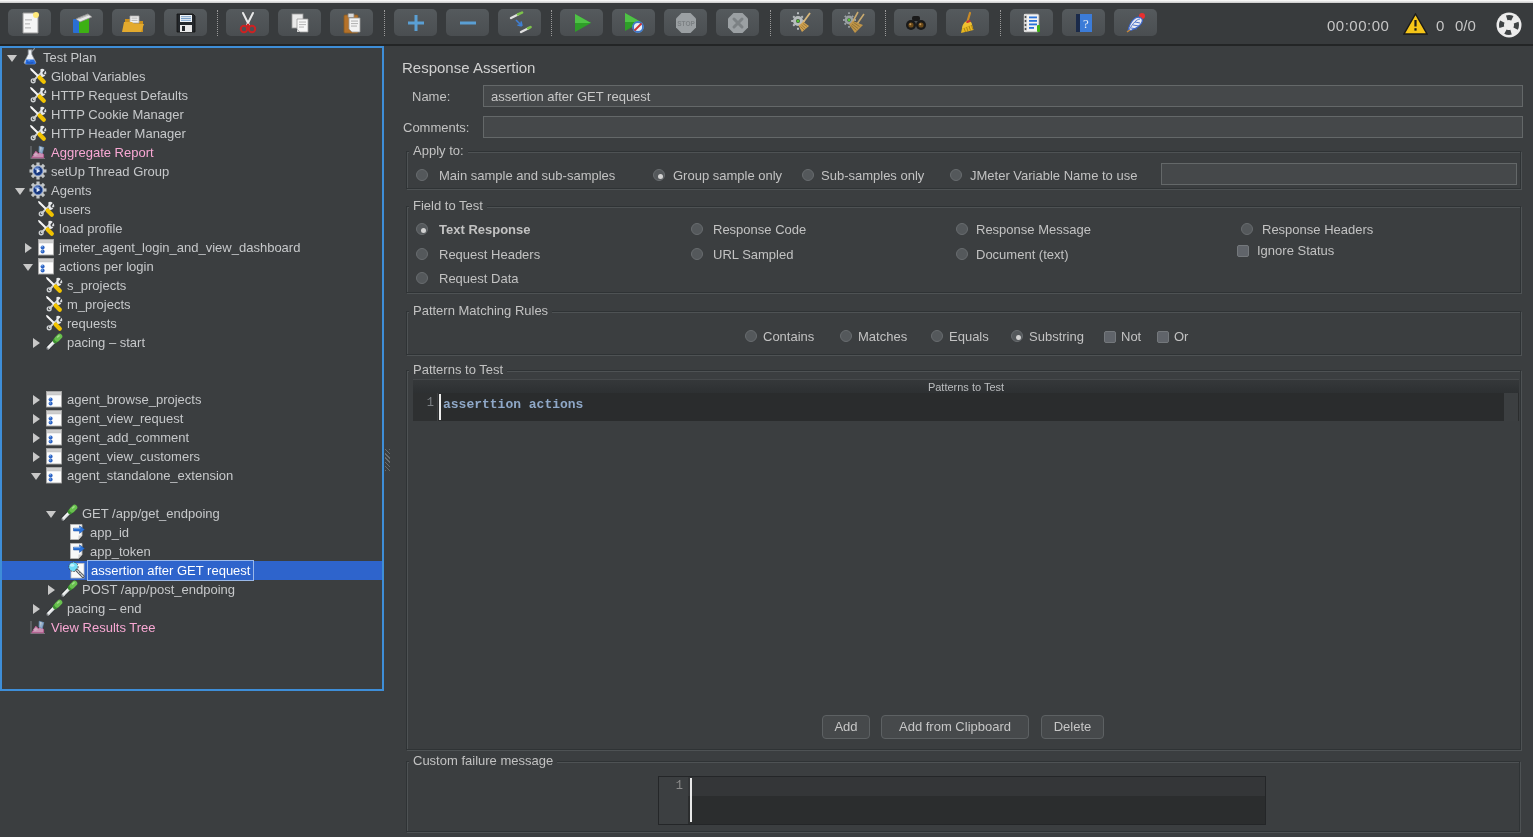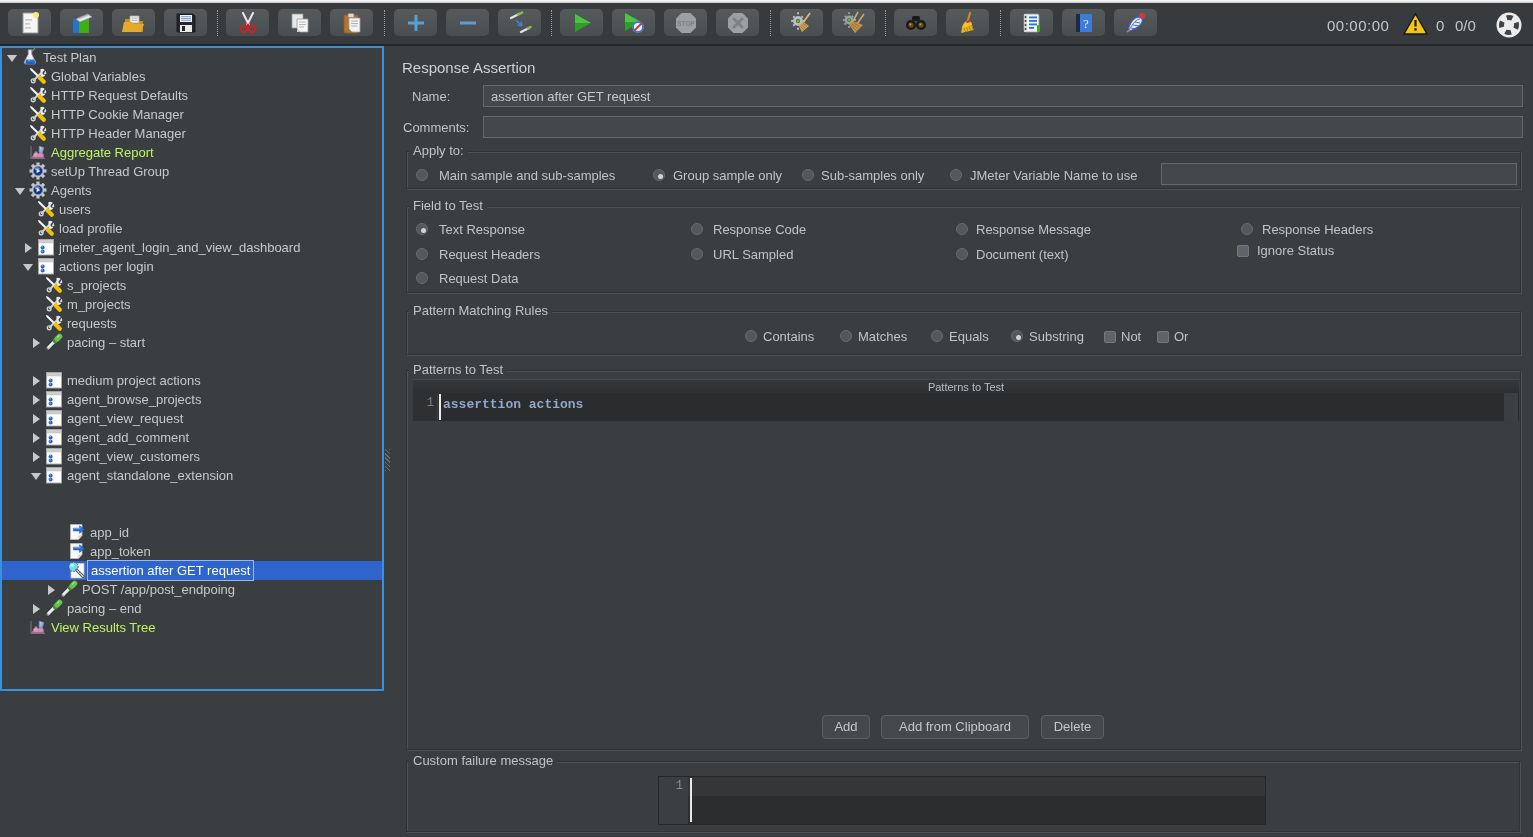--- a/index.html
+++ b/index.html
@@ -4,21 +4,21 @@
 html,body { width:1533px; height:837px; overflow:hidden; background:#3b3e40; font-family:"Liberation Sans", sans-serif; }
 #titlebar { position:absolute; left:0; top:0; width:1533px; height:3px; background:linear-gradient(#ffffff,#c8c8c8); }
 #toolbar { position:absolute; left:0; top:3px; width:1533px; height:43px; background:#383b3d; border-bottom:2px solid #232526; }
 .tbtn { position:absolute; top:6px; width:43px; height:27px; background:linear-gradient(#555a5d,#4a4e51); border-radius:5px; }
 .tbtn svg { position:absolute; left:50%; top:50%; transform:translate(-50%,-50%); }
 .tsep { position:absolute; top:7px; width:1px; height:26px; border-left:1px dotted #9a9a9a; }
 #tree { position:absolute; left:0; top:46px; width:384px; height:645px; background:#3b3e40; border:2px solid #3e8ed8; }
 #splitter { position:absolute; left:384px; top:46px; width:7px; height:791px; background:#3b3e40; }
 #rightpane { position:absolute; left:391px; top:46px; width:1142px; height:791px; background:#3b3e40; }
 .trow { position:absolute; height:19px; line-height:19px; font-size:13px; color:#c6c8ca; white-space:nowrap; }
-.gray { color:#bef264; }
+.gray { color:#f9a8d4; }
 .toggle { position:absolute; width:0; height:0; }
 .tog-open { border-left:5px solid transparent; border-right:5px solid transparent; border-top:7px solid #c8c8c8; }
 .tog-closed { border-top:5px solid transparent; border-bottom:5px solid transparent; border-left:7px solid #c8c8c8; }
 .ticon { position:absolute; width:18px; height:18px; }
 .selrow { position:absolute; left:0px; width:380px; height:19px; background:#2e64cc; }
 .fieldset { position:absolute; border:1px solid #2f3335; box-shadow: inset 1px 1px 0 #4e5254, 1px 1px 0 #4e5254; }
 .fieldset .legend { position:absolute; top:-9px; left:2px; background:#3b3e40; padding:0 4px; font-size:13px; color:#c2c2c2; white-space:nowrap; }
 .label { position:absolute; font-size:13px; color:#c2c2c2; white-space:nowrap; }
 .tfield { position:absolute; background:#45484a; border:1px solid #646869; }
 .radio { position:absolute; width:12px; height:12px; border-radius:50%; background:#54585b; border:1px solid #686c6f; }
@@ -451,97 +451,98 @@
           <path d="M3.2 14.8 L10.5 7.5" stroke="#e2e4e6" stroke-width="3.2" stroke-linecap="round"></path>
           <path d="M3.6 13.6 L10 7.2" stroke="#ffffff" stroke-width="1" stroke-linecap="round"></path>
           <path d="M5 15 L10.8 9.2" stroke="#9aa0a4" stroke-width="1" stroke-linecap="round"></path>
           <path d="M10.2 7.8 L12 6" stroke="#3e9432" stroke-width="5" stroke-linecap="round"></path>
           <path d="M12.2 5.8 L14.6 3.4" stroke="#68c04e" stroke-width="5.4" stroke-linecap="round"></path>
           <path d="M12.6 4 L14 2.8" stroke="#a2dc8c" stroke-width="1.6" stroke-linecap="round"></path>
           <path d="M1.4 16.6 L3.8 15.8 L2.2 14.2 z" fill="#8a8e92"></path>
         </svg></div>
       <span class="lbl" style="position:absolute;left:65px;top:0;">pacing – start</span>
     </div>
-    <div class="trow" style="top:322.5px;left:0;width:380px">
+    <div class="trow" style="top:341.5px;left:0;width:380px">
       <div class="toggle tog-closed" style="left:31px;top:5px"></div>
       <div class="ticon" style="left:43px;top:0px;"><svg width="18" height="18" viewBox="0 0 18 18">
           <rect x="1.5" y="1.5" width="15" height="15.5" fill="#fdfdfd" stroke="#a8a8a8" stroke-width="0.9"></rect>
           <rect x="2" y="2" width="14" height="3.4" fill="#d8d8d8"></rect>
           <path d="M2.5 3 h13 M2.5 4.4 h13" stroke="#b8b8b8" stroke-width="0.6"></path>
           <circle cx="5.6" cy="9.4" r="2" fill="#2a62c4"></circle>
           <ellipse cx="5.1" cy="8.7" rx="0.9" ry="0.6" fill="#90b8e8"></ellipse>
           <circle cx="5.6" cy="13.6" r="2" fill="#2a62c4"></circle>
           <ellipse cx="5.1" cy="12.9" rx="0.9" ry="0.6" fill="#90b8e8"></ellipse>
         </svg></div>
-      <span class="lbl" style="position:absolute;left:65px;top:0;">medium project actions</span>
-    </div>
-    <div class="trow" style="top:341.5px;left:0;width:380px">
+      <span class="lbl" style="position:absolute;left:65px;top:0;">agent_browse_projects</span>
+    </div>
+    <div class="trow" style="top:360.5px;left:0;width:380px">
       <div class="toggle tog-closed" style="left:31px;top:5px"></div>
       <div class="ticon" style="left:43px;top:0px;"><svg width="18" height="18" viewBox="0 0 18 18">
           <rect x="1.5" y="1.5" width="15" height="15.5" fill="#fdfdfd" stroke="#a8a8a8" stroke-width="0.9"></rect>
           <rect x="2" y="2" width="14" height="3.4" fill="#d8d8d8"></rect>
           <path d="M2.5 3 h13 M2.5 4.4 h13" stroke="#b8b8b8" stroke-width="0.6"></path>
           <circle cx="5.6" cy="9.4" r="2" fill="#2a62c4"></circle>
           <ellipse cx="5.1" cy="8.7" rx="0.9" ry="0.6" fill="#90b8e8"></ellipse>
           <circle cx="5.6" cy="13.6" r="2" fill="#2a62c4"></circle>
           <ellipse cx="5.1" cy="12.9" rx="0.9" ry="0.6" fill="#90b8e8"></ellipse>
         </svg></div>
-      <span class="lbl" style="position:absolute;left:65px;top:0;">agent_browse_projects</span>
-    </div>
-    <div class="trow" style="top:360.5px;left:0;width:380px">
+      <span class="lbl" style="position:absolute;left:65px;top:0;">agent_view_request</span>
+    </div>
+    <div class="trow" style="top:379.5px;left:0;width:380px">
       <div class="toggle tog-closed" style="left:31px;top:5px"></div>
       <div class="ticon" style="left:43px;top:0px;"><svg width="18" height="18" viewBox="0 0 18 18">
           <rect x="1.5" y="1.5" width="15" height="15.5" fill="#fdfdfd" stroke="#a8a8a8" stroke-width="0.9"></rect>
           <rect x="2" y="2" width="14" height="3.4" fill="#d8d8d8"></rect>
           <path d="M2.5 3 h13 M2.5 4.4 h13" stroke="#b8b8b8" stroke-width="0.6"></path>
           <circle cx="5.6" cy="9.4" r="2" fill="#2a62c4"></circle>
           <ellipse cx="5.1" cy="8.7" rx="0.9" ry="0.6" fill="#90b8e8"></ellipse>
           <circle cx="5.6" cy="13.6" r="2" fill="#2a62c4"></circle>
           <ellipse cx="5.1" cy="12.9" rx="0.9" ry="0.6" fill="#90b8e8"></ellipse>
         </svg></div>
-      <span class="lbl" style="position:absolute;left:65px;top:0;">agent_view_request</span>
-    </div>
-    <div class="trow" style="top:379.5px;left:0;width:380px">
+      <span class="lbl" style="position:absolute;left:65px;top:0;">agent_add_comment</span>
+    </div>
+    <div class="trow" style="top:398.5px;left:0;width:380px">
       <div class="toggle tog-closed" style="left:31px;top:5px"></div>
       <div class="ticon" style="left:43px;top:0px;"><svg width="18" height="18" viewBox="0 0 18 18">
           <rect x="1.5" y="1.5" width="15" height="15.5" fill="#fdfdfd" stroke="#a8a8a8" stroke-width="0.9"></rect>
           <rect x="2" y="2" width="14" height="3.4" fill="#d8d8d8"></rect>
           <path d="M2.5 3 h13 M2.5 4.4 h13" stroke="#b8b8b8" stroke-width="0.6"></path>
           <circle cx="5.6" cy="9.4" r="2" fill="#2a62c4"></circle>
           <ellipse cx="5.1" cy="8.7" rx="0.9" ry="0.6" fill="#90b8e8"></ellipse>
           <circle cx="5.6" cy="13.6" r="2" fill="#2a62c4"></circle>
           <ellipse cx="5.1" cy="12.9" rx="0.9" ry="0.6" fill="#90b8e8"></ellipse>
         </svg></div>
-      <span class="lbl" style="position:absolute;left:65px;top:0;">agent_add_comment</span>
-    </div>
-    <div class="trow" style="top:398.5px;left:0;width:380px">
-      <div class="toggle tog-closed" style="left:31px;top:5px"></div>
+      <span class="lbl" style="position:absolute;left:65px;top:0;">agent_view_customers</span>
+    </div>
+    <div class="trow" style="top:417.5px;left:0;width:380px">
+      <div class="toggle tog-open" style="left:29px;top:7px"></div>
       <div class="ticon" style="left:43px;top:0px;"><svg width="18" height="18" viewBox="0 0 18 18">
           <rect x="1.5" y="1.5" width="15" height="15.5" fill="#fdfdfd" stroke="#a8a8a8" stroke-width="0.9"></rect>
           <rect x="2" y="2" width="14" height="3.4" fill="#d8d8d8"></rect>
           <path d="M2.5 3 h13 M2.5 4.4 h13" stroke="#b8b8b8" stroke-width="0.6"></path>
           <circle cx="5.6" cy="9.4" r="2" fill="#2a62c4"></circle>
           <ellipse cx="5.1" cy="8.7" rx="0.9" ry="0.6" fill="#90b8e8"></ellipse>
           <circle cx="5.6" cy="13.6" r="2" fill="#2a62c4"></circle>
           <ellipse cx="5.1" cy="12.9" rx="0.9" ry="0.6" fill="#90b8e8"></ellipse>
         </svg></div>
-      <span class="lbl" style="position:absolute;left:65px;top:0;">agent_view_customers</span>
-    </div>
-    <div class="trow" style="top:417.5px;left:0;width:380px">
-      <div class="toggle tog-open" style="left:29px;top:7px"></div>
-      <div class="ticon" style="left:43px;top:0px;"><svg width="18" height="18" viewBox="0 0 18 18">
-          <rect x="1.5" y="1.5" width="15" height="15.5" fill="#fdfdfd" stroke="#a8a8a8" stroke-width="0.9"></rect>
-          <rect x="2" y="2" width="14" height="3.4" fill="#d8d8d8"></rect>
-          <path d="M2.5 3 h13 M2.5 4.4 h13" stroke="#b8b8b8" stroke-width="0.6"></path>
-          <circle cx="5.6" cy="9.4" r="2" fill="#2a62c4"></circle>
-          <ellipse cx="5.1" cy="8.7" rx="0.9" ry="0.6" fill="#90b8e8"></ellipse>
-          <circle cx="5.6" cy="13.6" r="2" fill="#2a62c4"></circle>
-          <ellipse cx="5.1" cy="12.9" rx="0.9" ry="0.6" fill="#90b8e8"></ellipse>
-        </svg></div>
       <span class="lbl" style="position:absolute;left:65px;top:0;">agent_standalone_extension</span>
+    </div>
+    <div class="trow" style="top:455.5px;left:0;width:380px">
+      <div class="toggle tog-open" style="left:44px;top:7px"></div>
+      <div class="ticon" style="left:58px;top:0px;"><svg width="18" height="18" viewBox="0 0 18 18">
+          <path d="M3.2 14.8 L10.5 7.5" stroke="#2e3234" stroke-width="4.6" stroke-linecap="round"></path>
+          <path d="M3.2 14.8 L10.5 7.5" stroke="#e2e4e6" stroke-width="3.2" stroke-linecap="round"></path>
+          <path d="M3.6 13.6 L10 7.2" stroke="#ffffff" stroke-width="1" stroke-linecap="round"></path>
+          <path d="M5 15 L10.8 9.2" stroke="#9aa0a4" stroke-width="1" stroke-linecap="round"></path>
+          <path d="M10.2 7.8 L12 6" stroke="#3e9432" stroke-width="5" stroke-linecap="round"></path>
+          <path d="M12.2 5.8 L14.6 3.4" stroke="#68c04e" stroke-width="5.4" stroke-linecap="round"></path>
+          <path d="M12.6 4 L14 2.8" stroke="#a2dc8c" stroke-width="1.6" stroke-linecap="round"></path>
+          <path d="M1.4 16.6 L3.8 15.8 L2.2 14.2 z" fill="#8a8e92"></path>
+        </svg></div>
+      <span class="lbl" style="position:absolute;left:80px;top:0;">GET /app/get_endpoing</span>
     </div>
     <div class="trow" style="top:474.5px;left:0;width:380px">
       <div class="ticon" style="left:66px;top:0px;"><svg width="18" height="18" viewBox="0 0 18 18">
           <path d="M2.5 1.5 h11.5 v11 l-3.5 4 h-8 z" fill="#f8f8f8" stroke="#b8b8b8" stroke-width="0.9"></path>
           <path d="M14 12.5 l-3.5 4 v-4 z" fill="#d0d0d0"></path>
           <path d="M5.5 5.2 h6 v-2.4 l5 3.8 -5 3.8 v-2.4 h-6 z" fill="#2a72d8" stroke="#1a4a98" stroke-width="0.5"></path>
           <path d="M6 5.6 h6 v-1.6" fill="none" stroke="#84b2ec" stroke-width="0.8"></path>
         </svg></div>
       <span class="lbl" style="position:absolute;left:88px;top:0;">app_id</span>
     </div>
@@ -626,21 +627,21 @@
     <div class="label" style="left:282px;top:122px;">Group sample only</div>
     <div class="radio" style="left:411px;top:123px;"></div>
     <div class="label" style="left:430px;top:122px;">Sub-samples only</div>
     <div class="radio" style="left:559px;top:123px;"></div>
     <div class="label" style="left:579px;top:122px;">JMeter Variable Name to use</div>
     <div class="tfield" style="left:770px;top:117px;width:356px;height:22px;"></div>
     <div class="fieldset" style="left:15px;top:160px;width:1115px;height:87px;">
       <div class="legend">Field to Test</div>
     </div>
     <div class="radio sel" style="left:25px;top:177px;"></div>
-    <div class="label" style="left:48px;top:176px;">Text Response</div>
+    <div class="label" style="left:48px;top:176px;font-weight:bold;">Text Response</div>
     <div class="radio" style="left:300px;top:177px;"></div>
     <div class="label" style="left:322px;top:176px;">Response Code</div>
     <div class="radio" style="left:565px;top:177px;"></div>
     <div class="label" style="left:585px;top:176px;">Response Message</div>
     <div class="radio" style="left:850px;top:177px;"></div>
     <div class="label" style="left:871px;top:176px;">Response Headers</div>
     <div class="radio" style="left:25px;top:202px;"></div>
     <div class="label" style="left:48px;top:201px;">Request Headers</div>
     <div class="radio" style="left:300px;top:202px;"></div>
     <div class="label" style="left:322px;top:201px;">URL Sampled</div>

